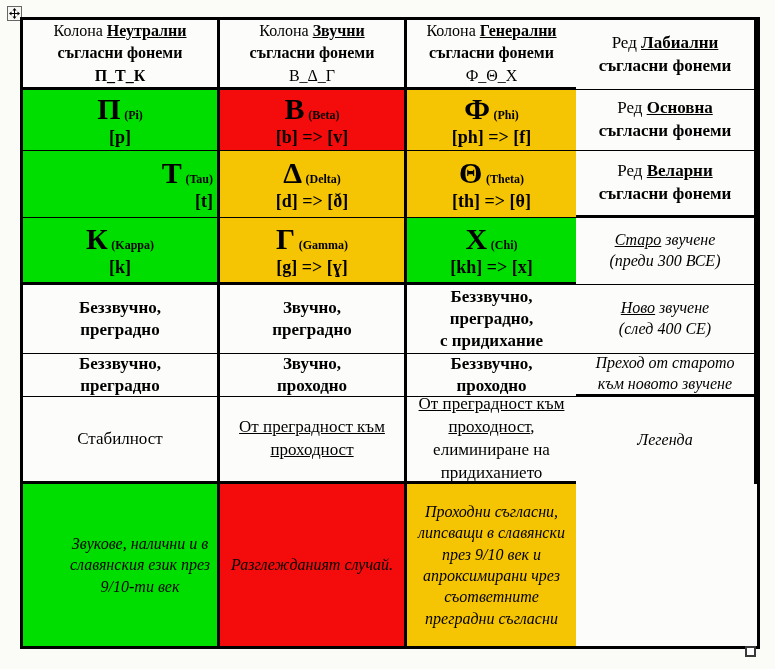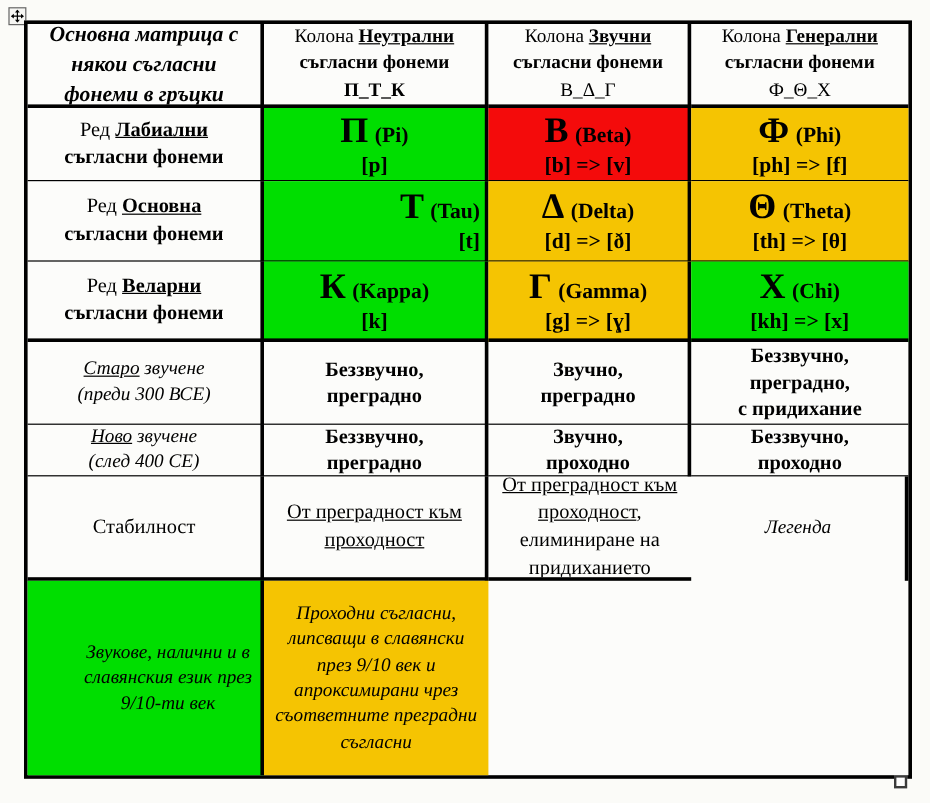--- a/index.html
+++ b/index.html
@@ -32,21 +32,21 @@
   .kwi{font-style:italic;text-decoration:underline;}
   .ml{margin-left:0.25em;}
   
   .title-cell{font-weight:bold;font-style:italic;font-size:18px;line-height:1.4;}
   .hdr{font-size:16px;line-height:1.38;}
   .hdr .letters{margin-top:1px;}
   .letters-bold{font-weight:bold;}
   
   .pline{line-height:1.1;}
   .pletter{font-size:30px;font-weight:bold;}
-  .pname{font-size:18px;font-weight:bold;margin-left:0.3em;}
+  .pname{font-size:12px;font-weight:bold;margin-left:0.3em;}
   .pipa{font-size:18px;font-weight:bold;margin-top:3px;line-height:1.1;}
   
   .rlabel{font-size:17px;line-height:1.35;}
   .slabel{font-size:16px;font-style:italic;line-height:1.3;}
   .sound{font-weight:bold;font-size:17px;line-height:1.3;}
   .trans{font-size:17px;line-height:1.35;}
   .legend-txt{font-style:italic;font-size:16px;line-height:1.34;}
   
   .move-handle{
     position:absolute;left:7px;top:6px;width:15px;height:15px;box-sizing:border-box;
@@ -73,23 +73,20 @@
         <polygon points="5.5,11 3.5,8.5 7.5,8.5"></polygon>
         <polygon points="0,5.5 2.5,3.5 2.5,7.5"></polygon>
         <polygon points="11,5.5 8.5,3.5 8.5,7.5"></polygon>
       </g>
     </svg>
   </span>
 </div>
 
 <div class="tbl">
 
-  <div class="cell bb3 title-cell pre">Основна матрица с
-някои съгласни
-фонеми в гръцки</div>
   <div class="cell bb3 hdr">
     <div><span>Колона</span><span class="kw">Неутрални</span></div>
     <div class="b">съгласни фонеми</div>
     <div class="letters letters-bold">П_Т_К</div>
   </div>
   <div class="cell bb3 hdr">
     <div><span>Колона</span><span class="kw">Звучни</span></div>
     <div class="b">съгласни фонеми</div>
     <div class="letters">В_Δ_Г</div>
   </div>
@@ -166,29 +163,32 @@
     <div><span class="kwi">Ново</span><span class="ml">звучене</span></div>
     <div>(след 400 СЕ)</div>
   </div>
   <div class="cell sound pre">Беззвучно,
 преградно</div>
   <div class="cell sound pre">Звучно,
 проходно</div>
   <div class="cell sound pre c3">Беззвучно,
 проходно</div>
 
+  <div class="cell bb3 slabel pre">Преход от старото
+към новото звучене</div>
   <div class="cell bb3 trans">Стабилност</div>
   <div class="cell bb3 trans">
     <div><span class="u">От преградност към проходност</span></div>
   </div>
   <div class="cell bb3 trans c3">
     <div><span class="u">От преградност към проходност</span><span>, елиминиране на придиханието</span></div>
   </div>
 
   <div class="cell bb0 slabel">Легенда</div>
   <div class="cell bb0 legend-txt" style="background: rgb(0, 222, 0); padding-left: 44px;">Звукове, налични и в славянския език през 9/10-ти век</div>
+  <div class="cell bb0 legend-txt" style="background: rgb(244, 11, 11);">Разглежданият случай.</div>
   <div class="cell bb0 legend-txt c3" style="background: rgb(245, 196, 2);">Проходни съгласни, липсващи в славянски през 9/10 век и апроксимирани чрез съответните преградни съгласни</div>
 
 </div>
 
 <div class="resize-handle">
   <span></span>
 </div>
 
 </body></html>

